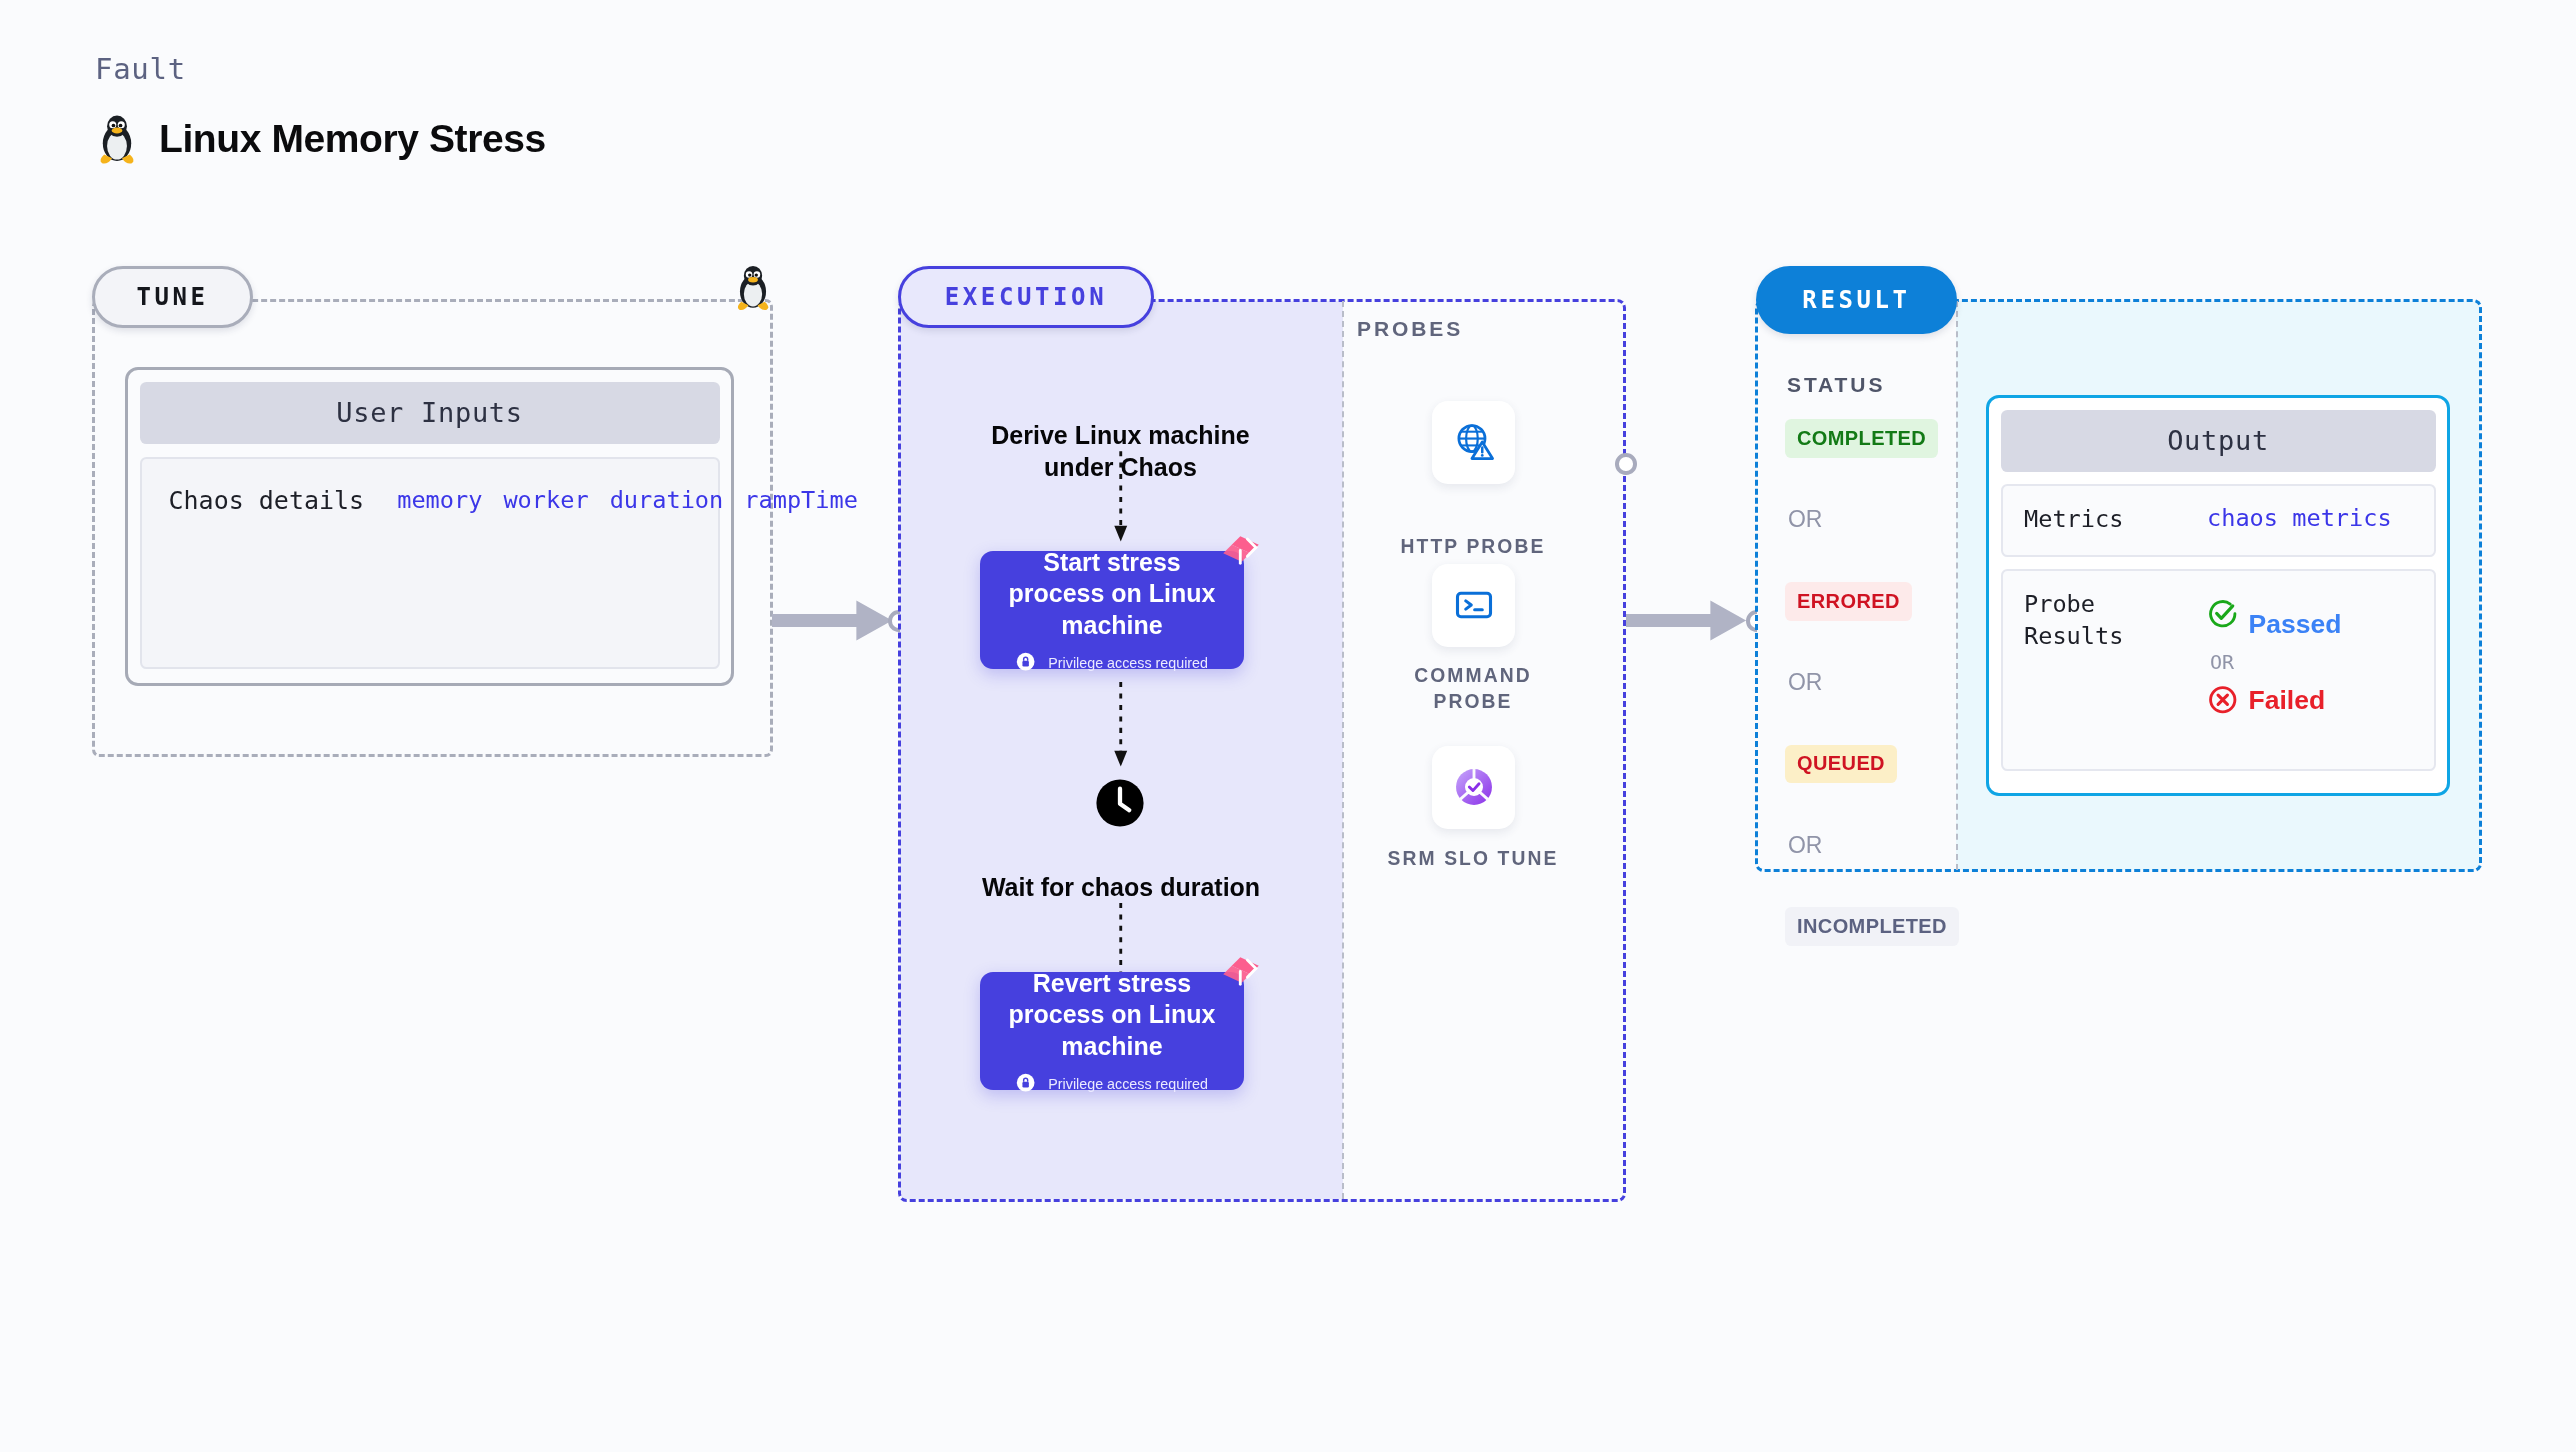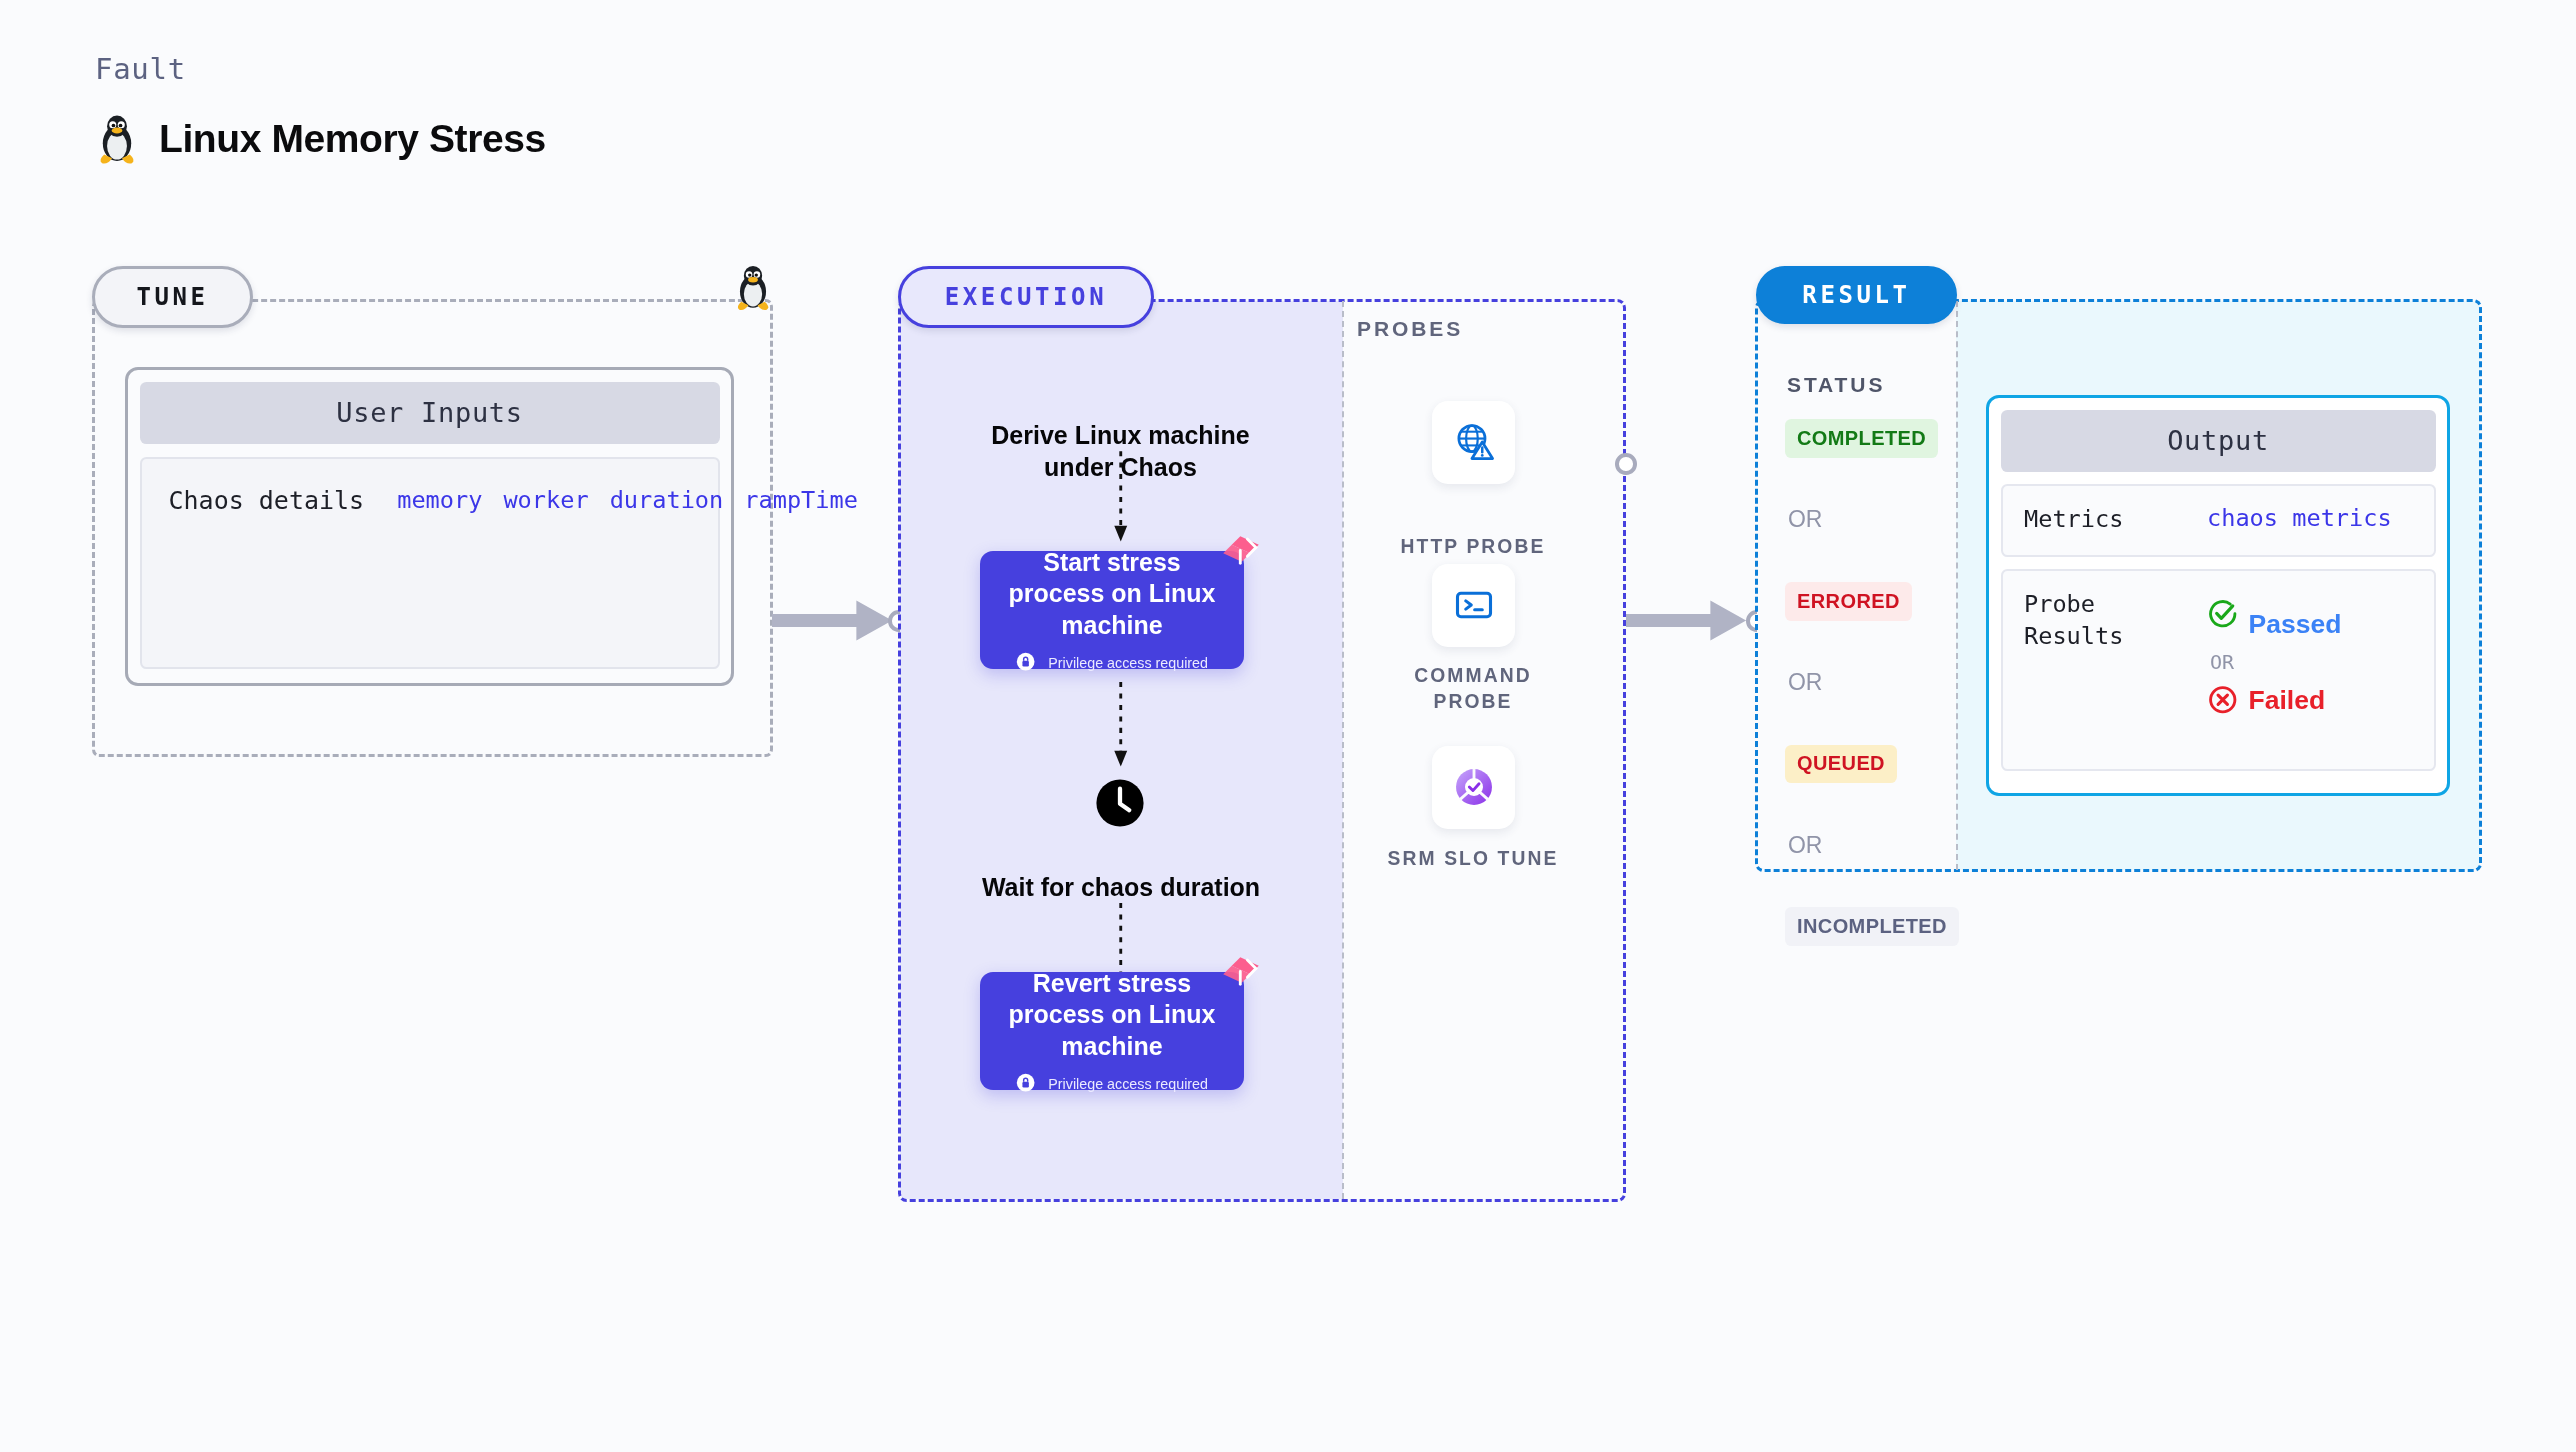--- a/index.html
+++ b/index.html
@@ -147,21 +147,21 @@
   }
   #result-output-fill {
     position: absolute; left: 1956px; top: 301px; width: 524px; height: 569px;
     background: #eaf8fd; border-radius: 0 6.4px 6.4px 0;
   }
   #result-divider {
     position: absolute; left: 1956px; top: 301px; width: 0; height: 569px;
     border-left: 2.1px dashed #b9bdc9;
   }
   #result-pill {
-    left: 1756px; top: 266px; width: 201px; height: 58px;
+    left: 1756px; top: 266px; width: 201px; height: 68px;
     background: #0d80d8; border: 3.6px solid #0d80d8; color: #ffffff;
   }
   .status-label {
     position: absolute; left: 1787px; top: 373px;
     font-family: "Liberation Sans", sans-serif; font-weight: bold;
     font-size: 21px; color: #4f5569; letter-spacing: 2.9px;
   }
   .status-col { position: absolute; left: 1785px; top: 419px; display: flex; flex-direction: column; gap: 37px; }
   .status-badge {
     display: inline-flex; align-items: center; justify-content: center;

